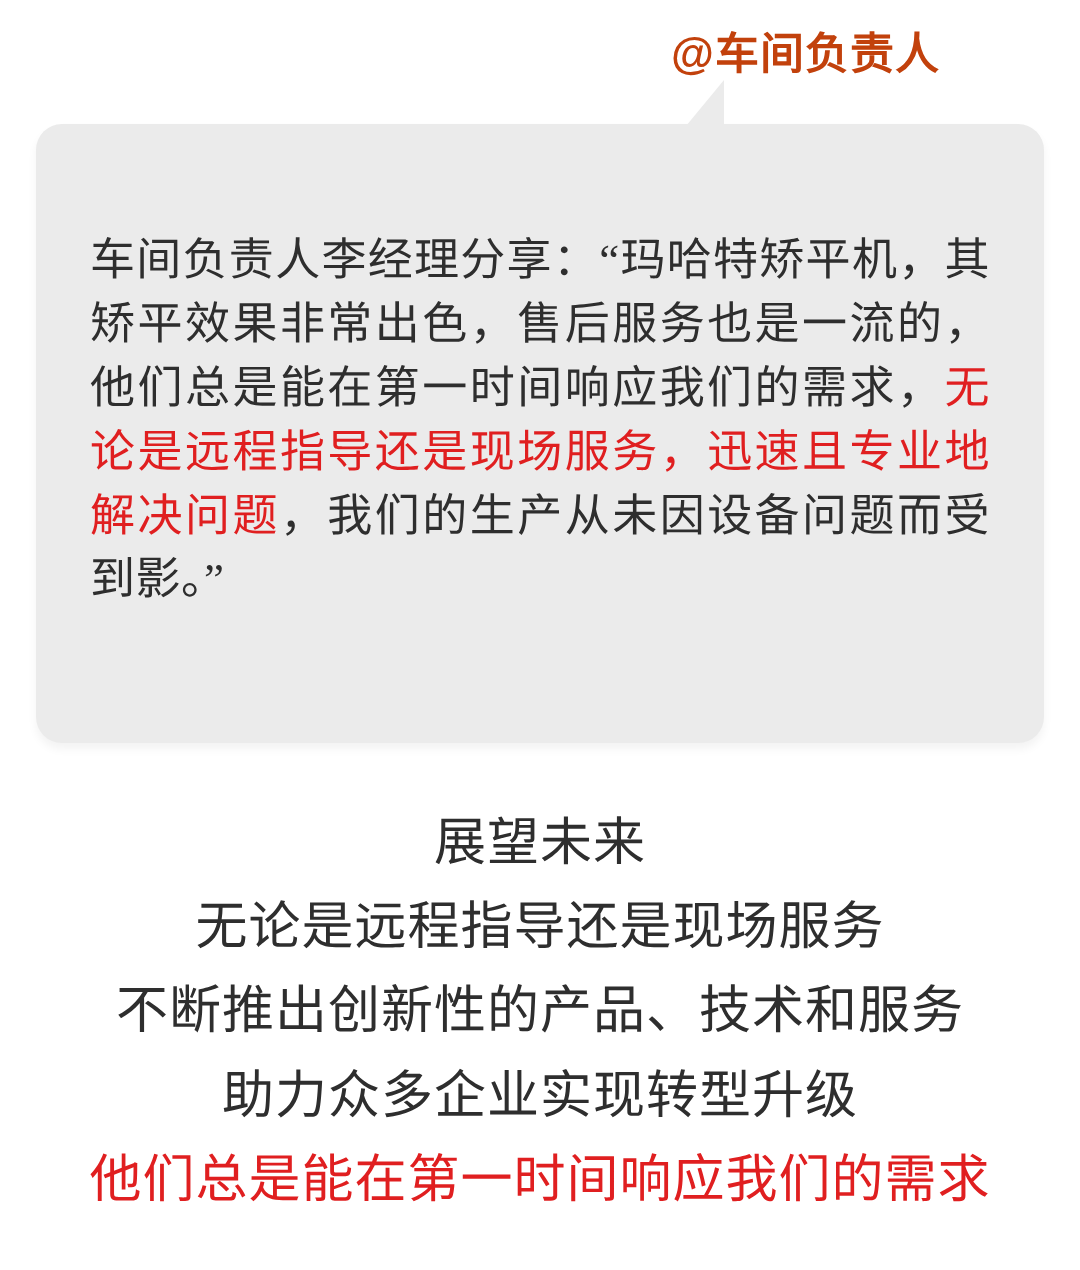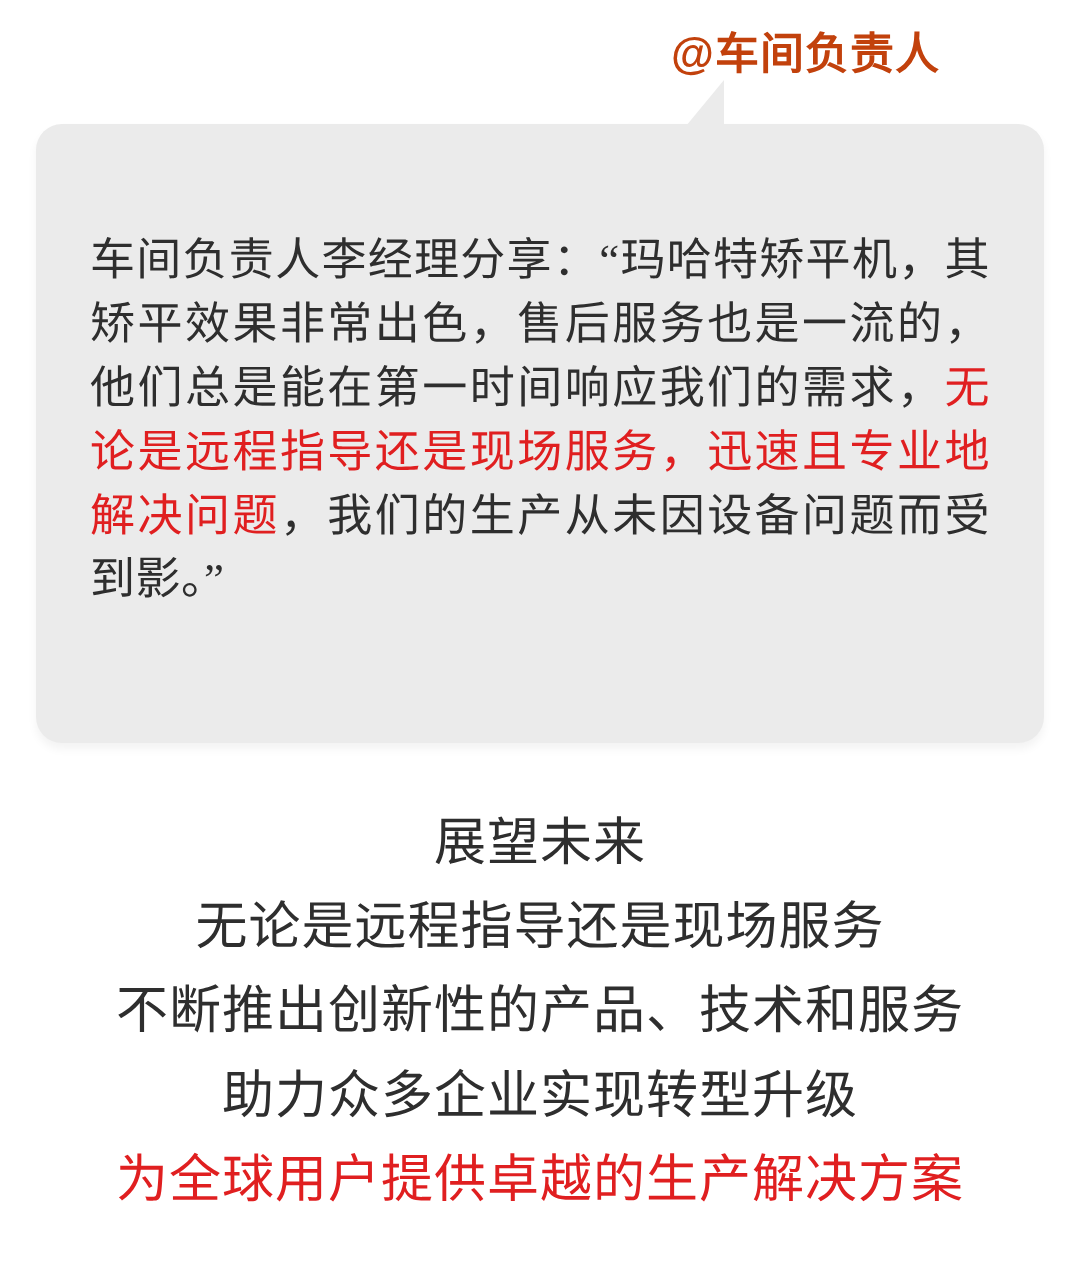--- a/index.html
+++ b/index.html
@@ -114,16 +114,16 @@
         <span>车间负责人李经理分享：“玛哈特矫平机，其矫平效果非常出色，售后服务也是一流的，他们总是能在第一时间响应我们的需求，</span><span class="hl">无论是远程指导还是现场服务，迅速且专业地解决问题</span><span>，我们的生产从未因设备问题而受到影。”</span>
       </p>
     </div>
   </div>
 
   <div class="outlook">
     <div class="outlook-line">展望未来</div>
     <div class="outlook-line">无论是远程指导还是现场服务</div>
     <div class="outlook-line">不断推出创新性的产品、技术和服务</div>
     <div class="outlook-line">助力众多企业实现转型升级</div>
-    <div class="outlook-line accent">为全球用户提供卓越的生产解决方案</div>
+    <div class="outlook-line accent">他们总是能在第一时间响应我们的需求</div>
   </div>
 
 </div>
 
 </body></html>

